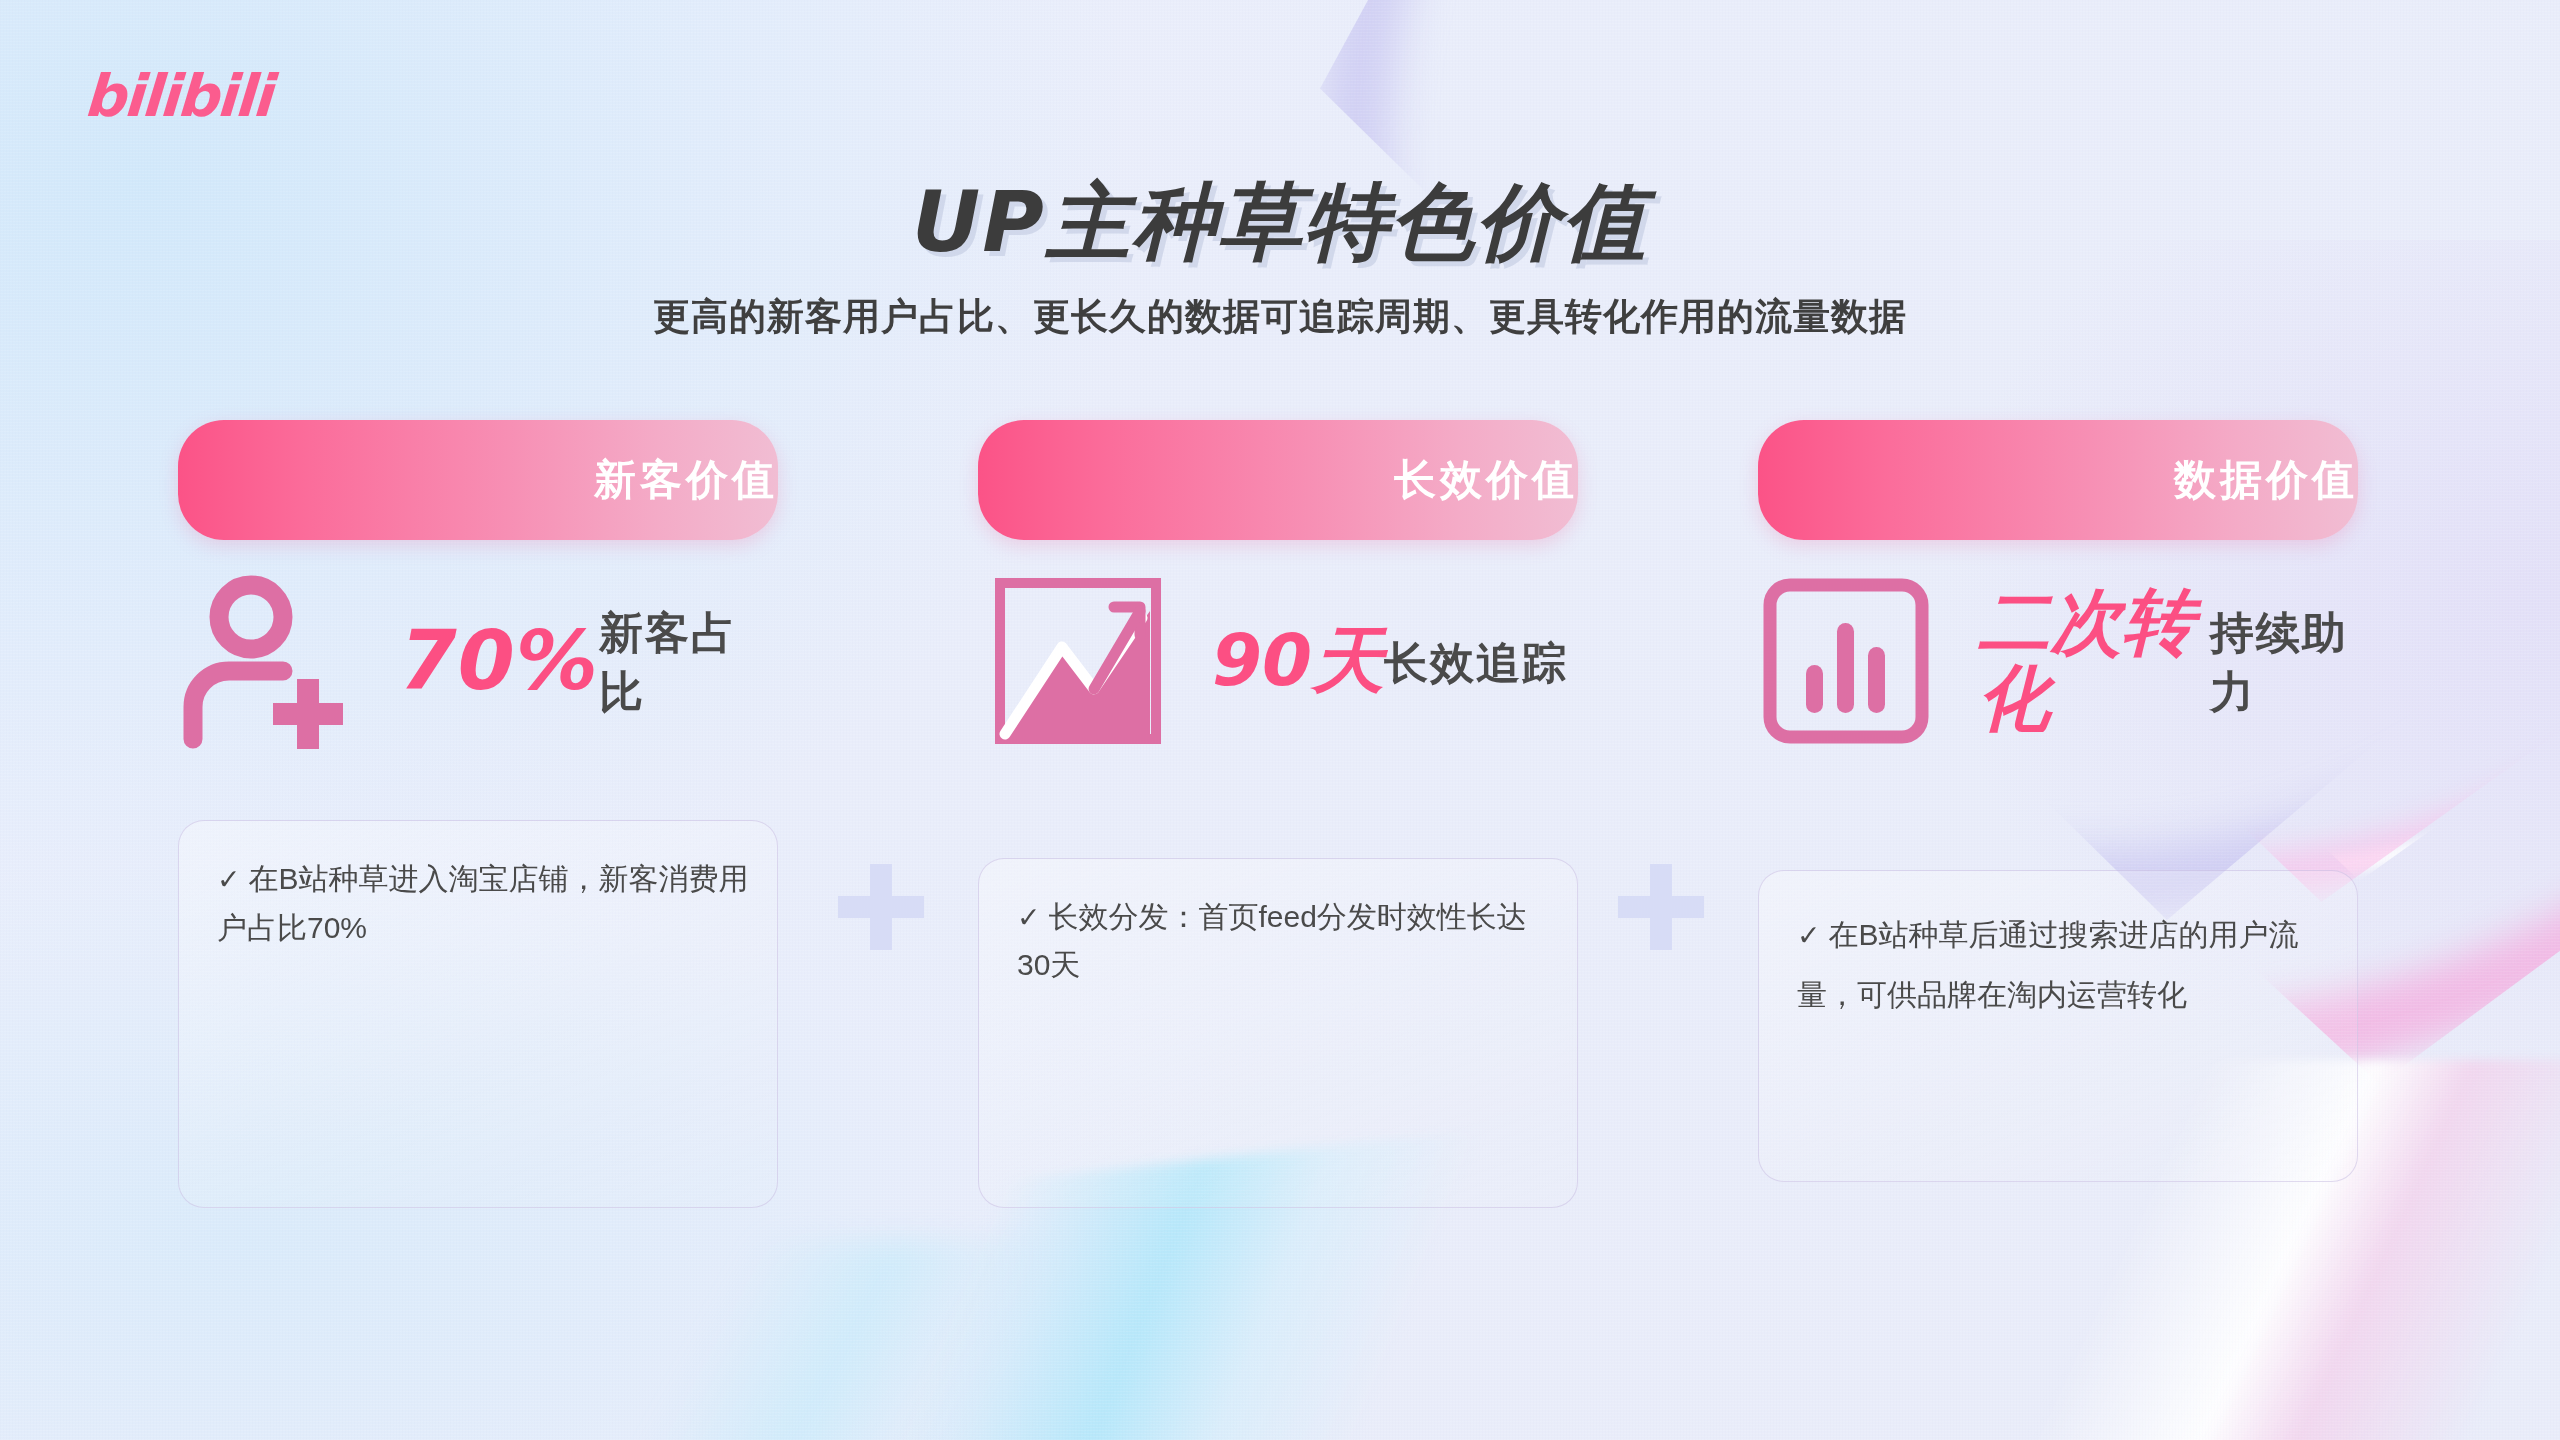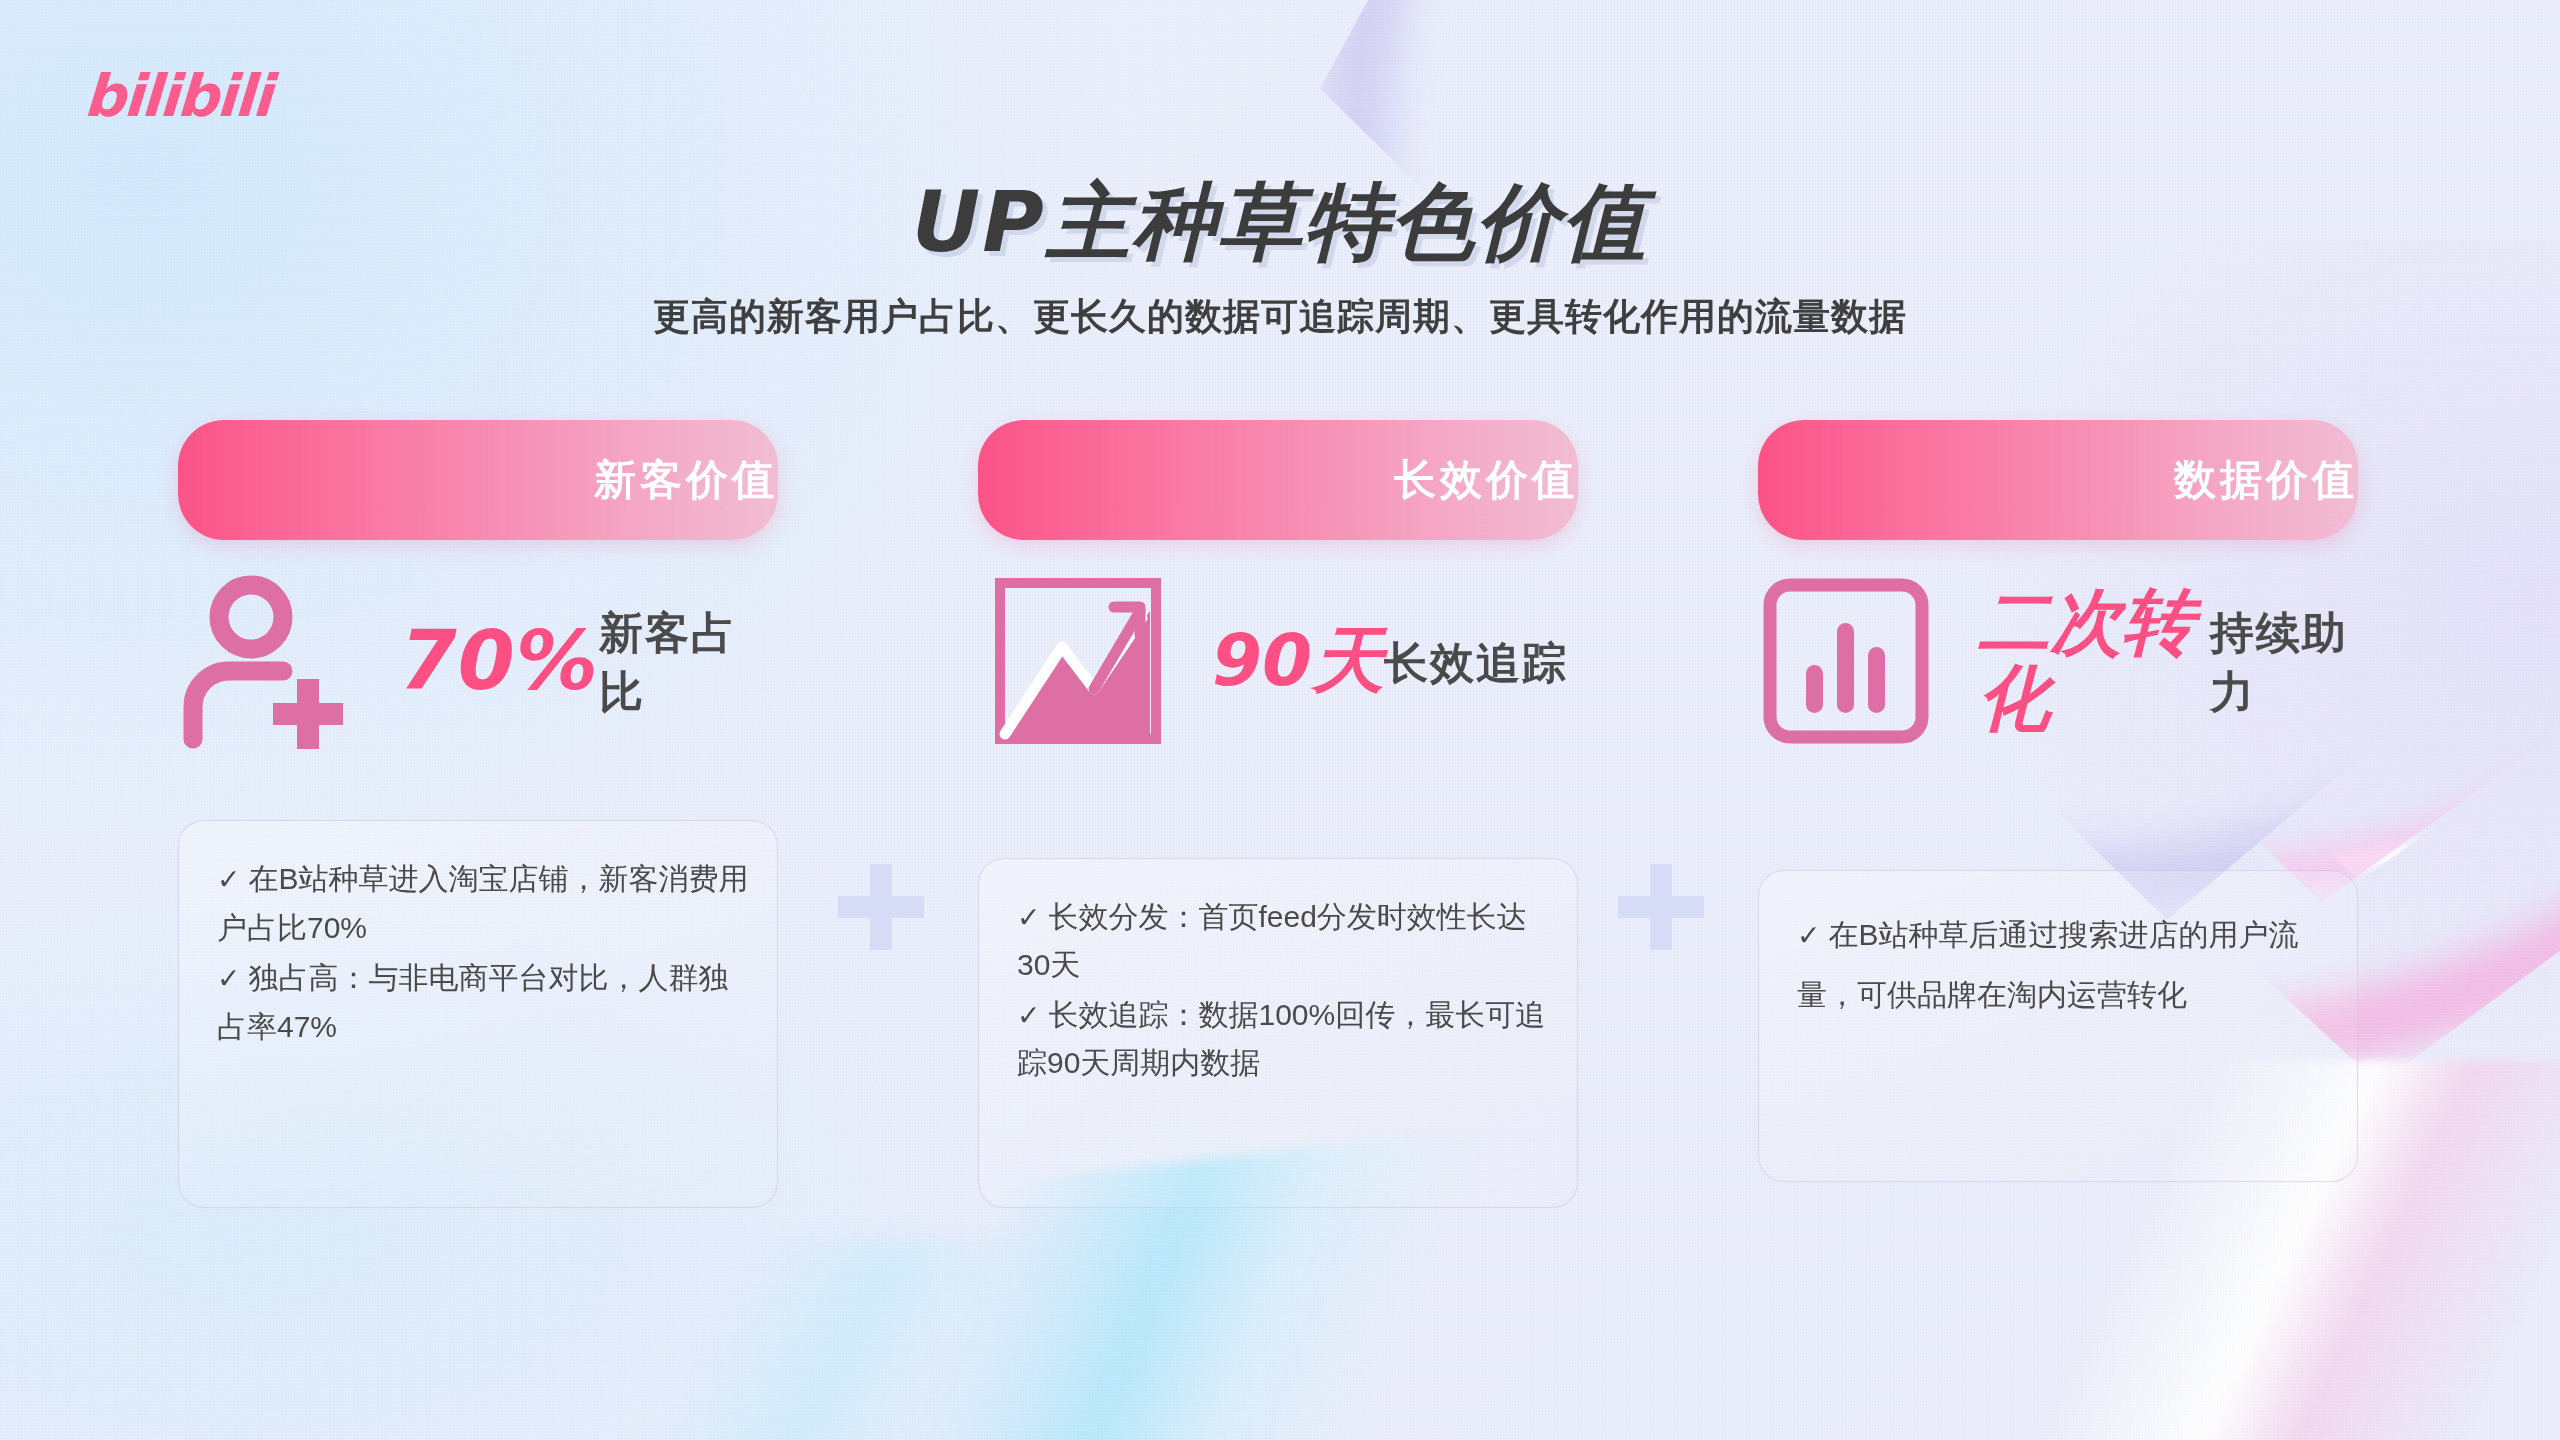--- a/index.html
+++ b/index.html
@@ -215,21 +215,20 @@
         </div>
         <div class="stat-text">
           <div class="stat-num">70%</div>
           <div class="stat-label">新客占比</div>
         </div>
       </div>
 
       <div class="card card-0">
         <ul class="bullets">
           <li class="bullet"><span class="chk">✓</span><span>在B站种草进入淘宝店铺，新客消费用户占比70%</span></li>
-          <li class="bullet"><span class="chk">✓</span><span>独占高：与非电商平台对比，人群独占率47%</span></li>
         </ul>
       </div>
     </div>
 
     <div class="col col-1">
       <div class="pill">
         <span class="pill-label">长效价值</span>
       </div>
 
       <div class="stat-row">
@@ -246,21 +245,20 @@
         </div>
         <div class="stat-text">
           <div class="stat-num cjk">90天</div>
           <div class="stat-label">长效追踪</div>
         </div>
       </div>
 
       <div class="card card-1">
         <ul class="bullets">
           <li class="bullet"><span class="chk">✓</span><span>长效分发：首页feed分发时效性长达30天</span></li>
-          <li class="bullet"><span class="chk">✓</span><span>长效追踪：数据100%回传，最长可追踪90天周期内数据</span></li>
         </ul>
       </div>
     </div>
 
     <div class="col col-2">
       <div class="pill">
         <span class="pill-label">数据价值</span>
       </div>
 
       <div class="stat-row">

